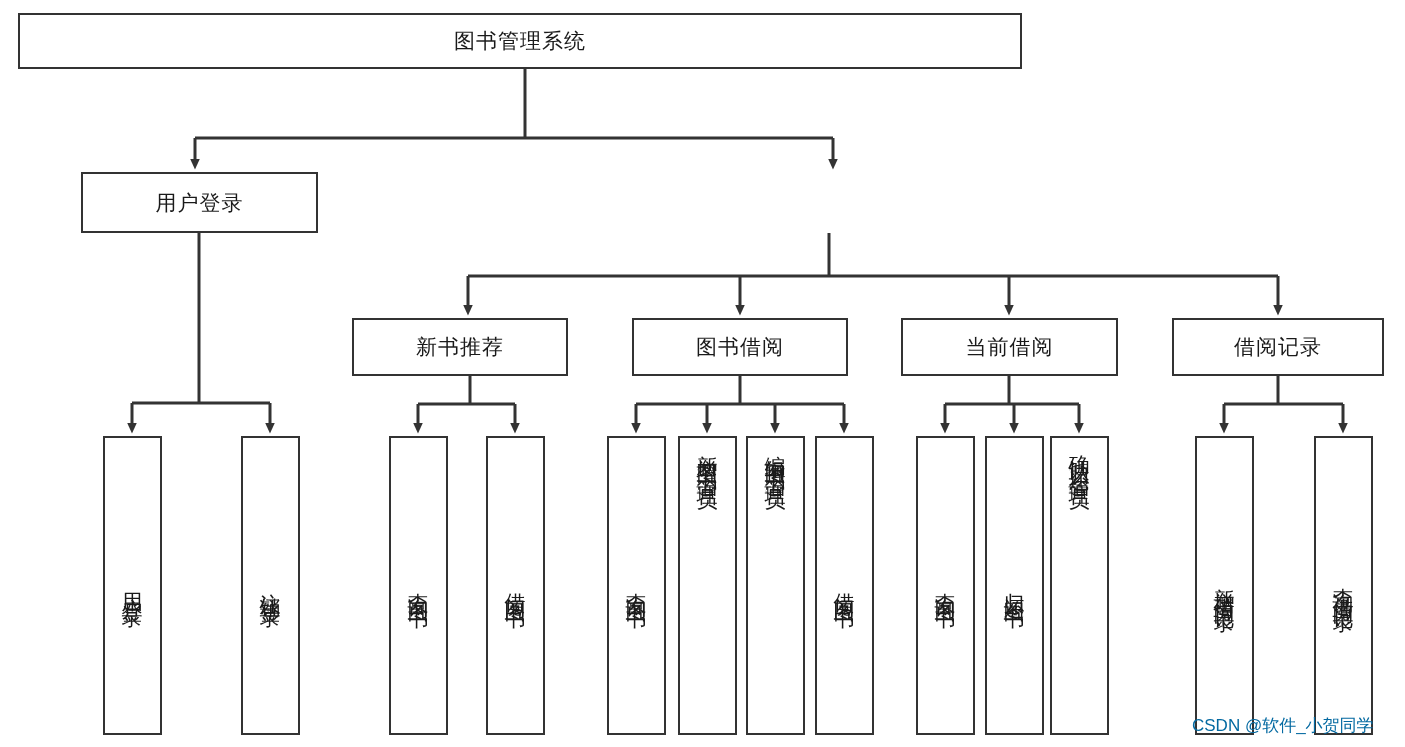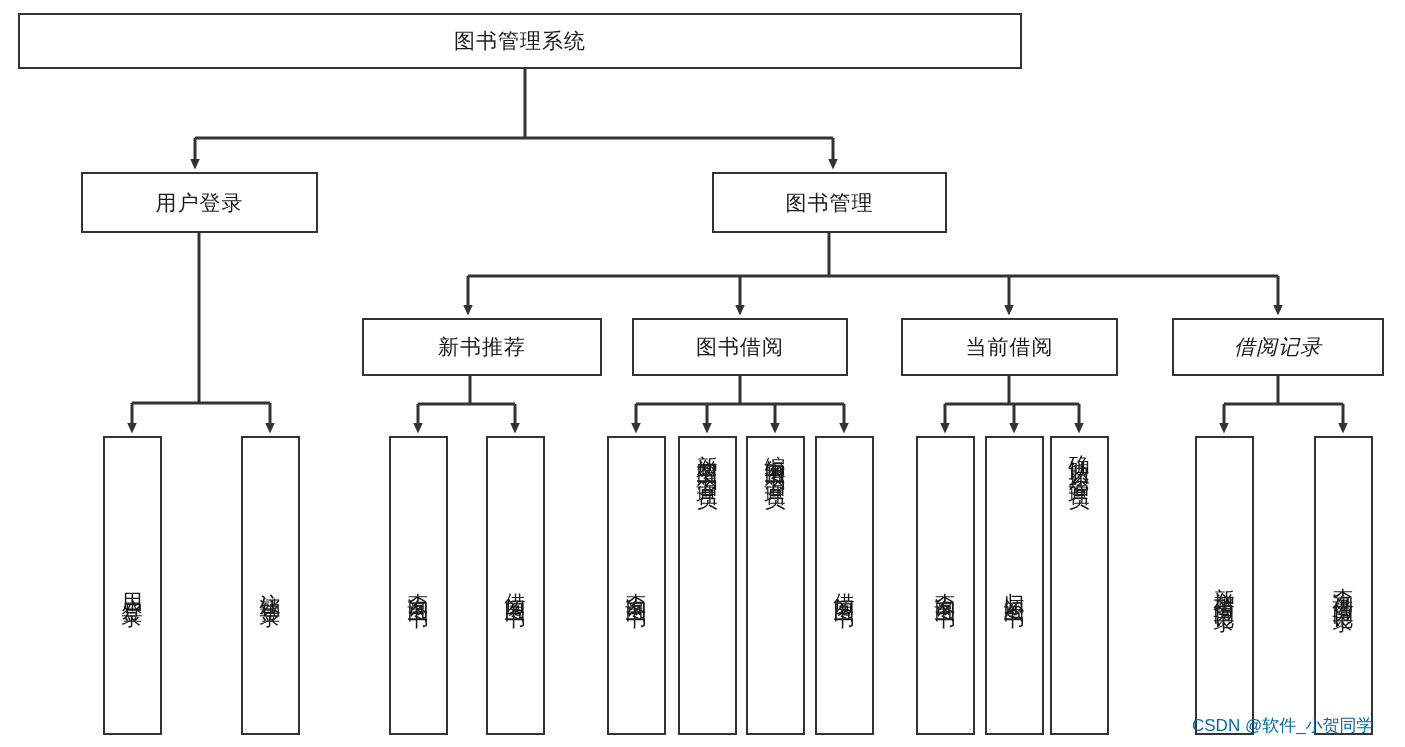--- a/index.html
+++ b/index.html
@@ -134,34 +134,31 @@
     </g>
   </svg>
 
   <div class="node" style="left:18px; top:13px; width:1004px; height:56px;">
     <span class="lbl">图书管理系统</span>
   </div>
 
   <div class="node" style="left:81px; top:172px; width:237px; height:61px;">
     <span class="lbl">用户登录</span>
   </div>
-  <div class="node" style="left:712px; top:172px; width:235px; height:61px;">
-    <span class="lbl">图书管理</span>
-  </div>
-
-  <div class="node" style="left:362px; top:318px; width:240px; height:58px;">
+
+  <div class="node" style="left:352px; top:318px; width:216px; height:58px;">
     <span class="lbl">新书推荐</span>
   </div>
   <div class="node" style="left:901px; top:318px; width:217px; height:58px;">
     <span class="lbl">当前借阅</span>
   </div>
   <div class="node" style="left:632px; top:318px; width:216px; height:58px;">
     <span class="lbl">图书借阅</span>
   </div>
-  <div class="node" style="left:1172px; top:318px; width:212px; height:58px;font-style:italic;">
+  <div class="node" style="left:1172px; top:318px; width:212px; height:58px;">
     <span class="lbl">借阅记录</span>
   </div>
 
   <div class="leaf center" style="left:103px; top:436px; width:59px; height:299px;">
     <span class="vlbl">用户登录</span>
   </div>
   <div class="leaf center" style="left:241px; top:436px; width:59px; height:299px;">
     <span class="vlbl">注销登录</span>
   </div>
 

